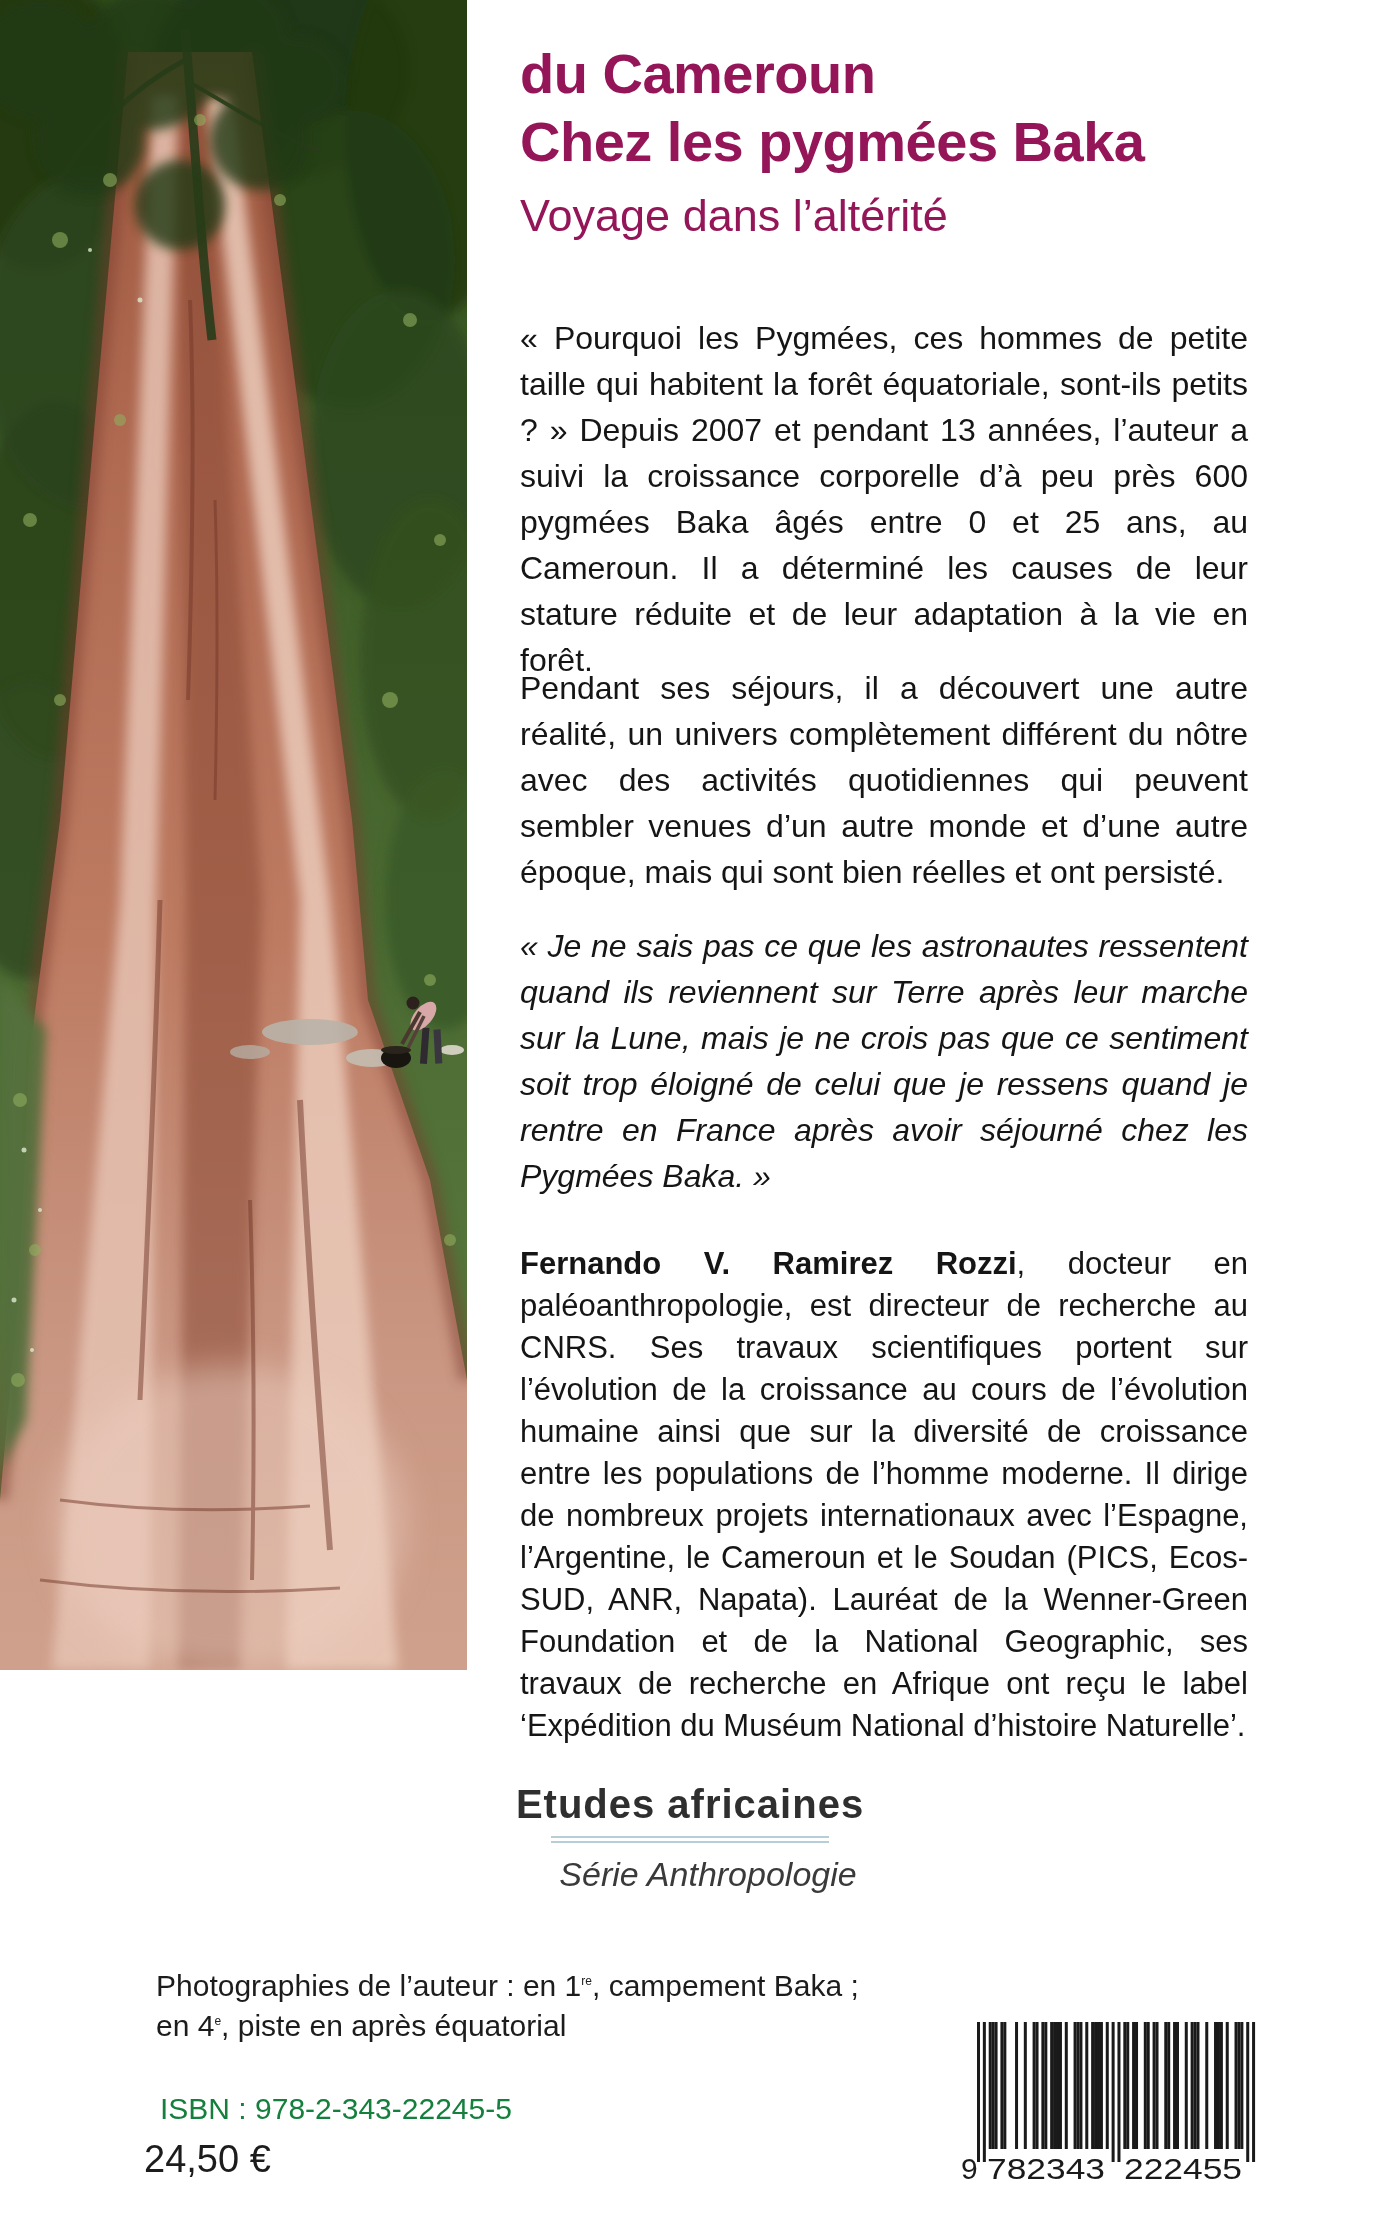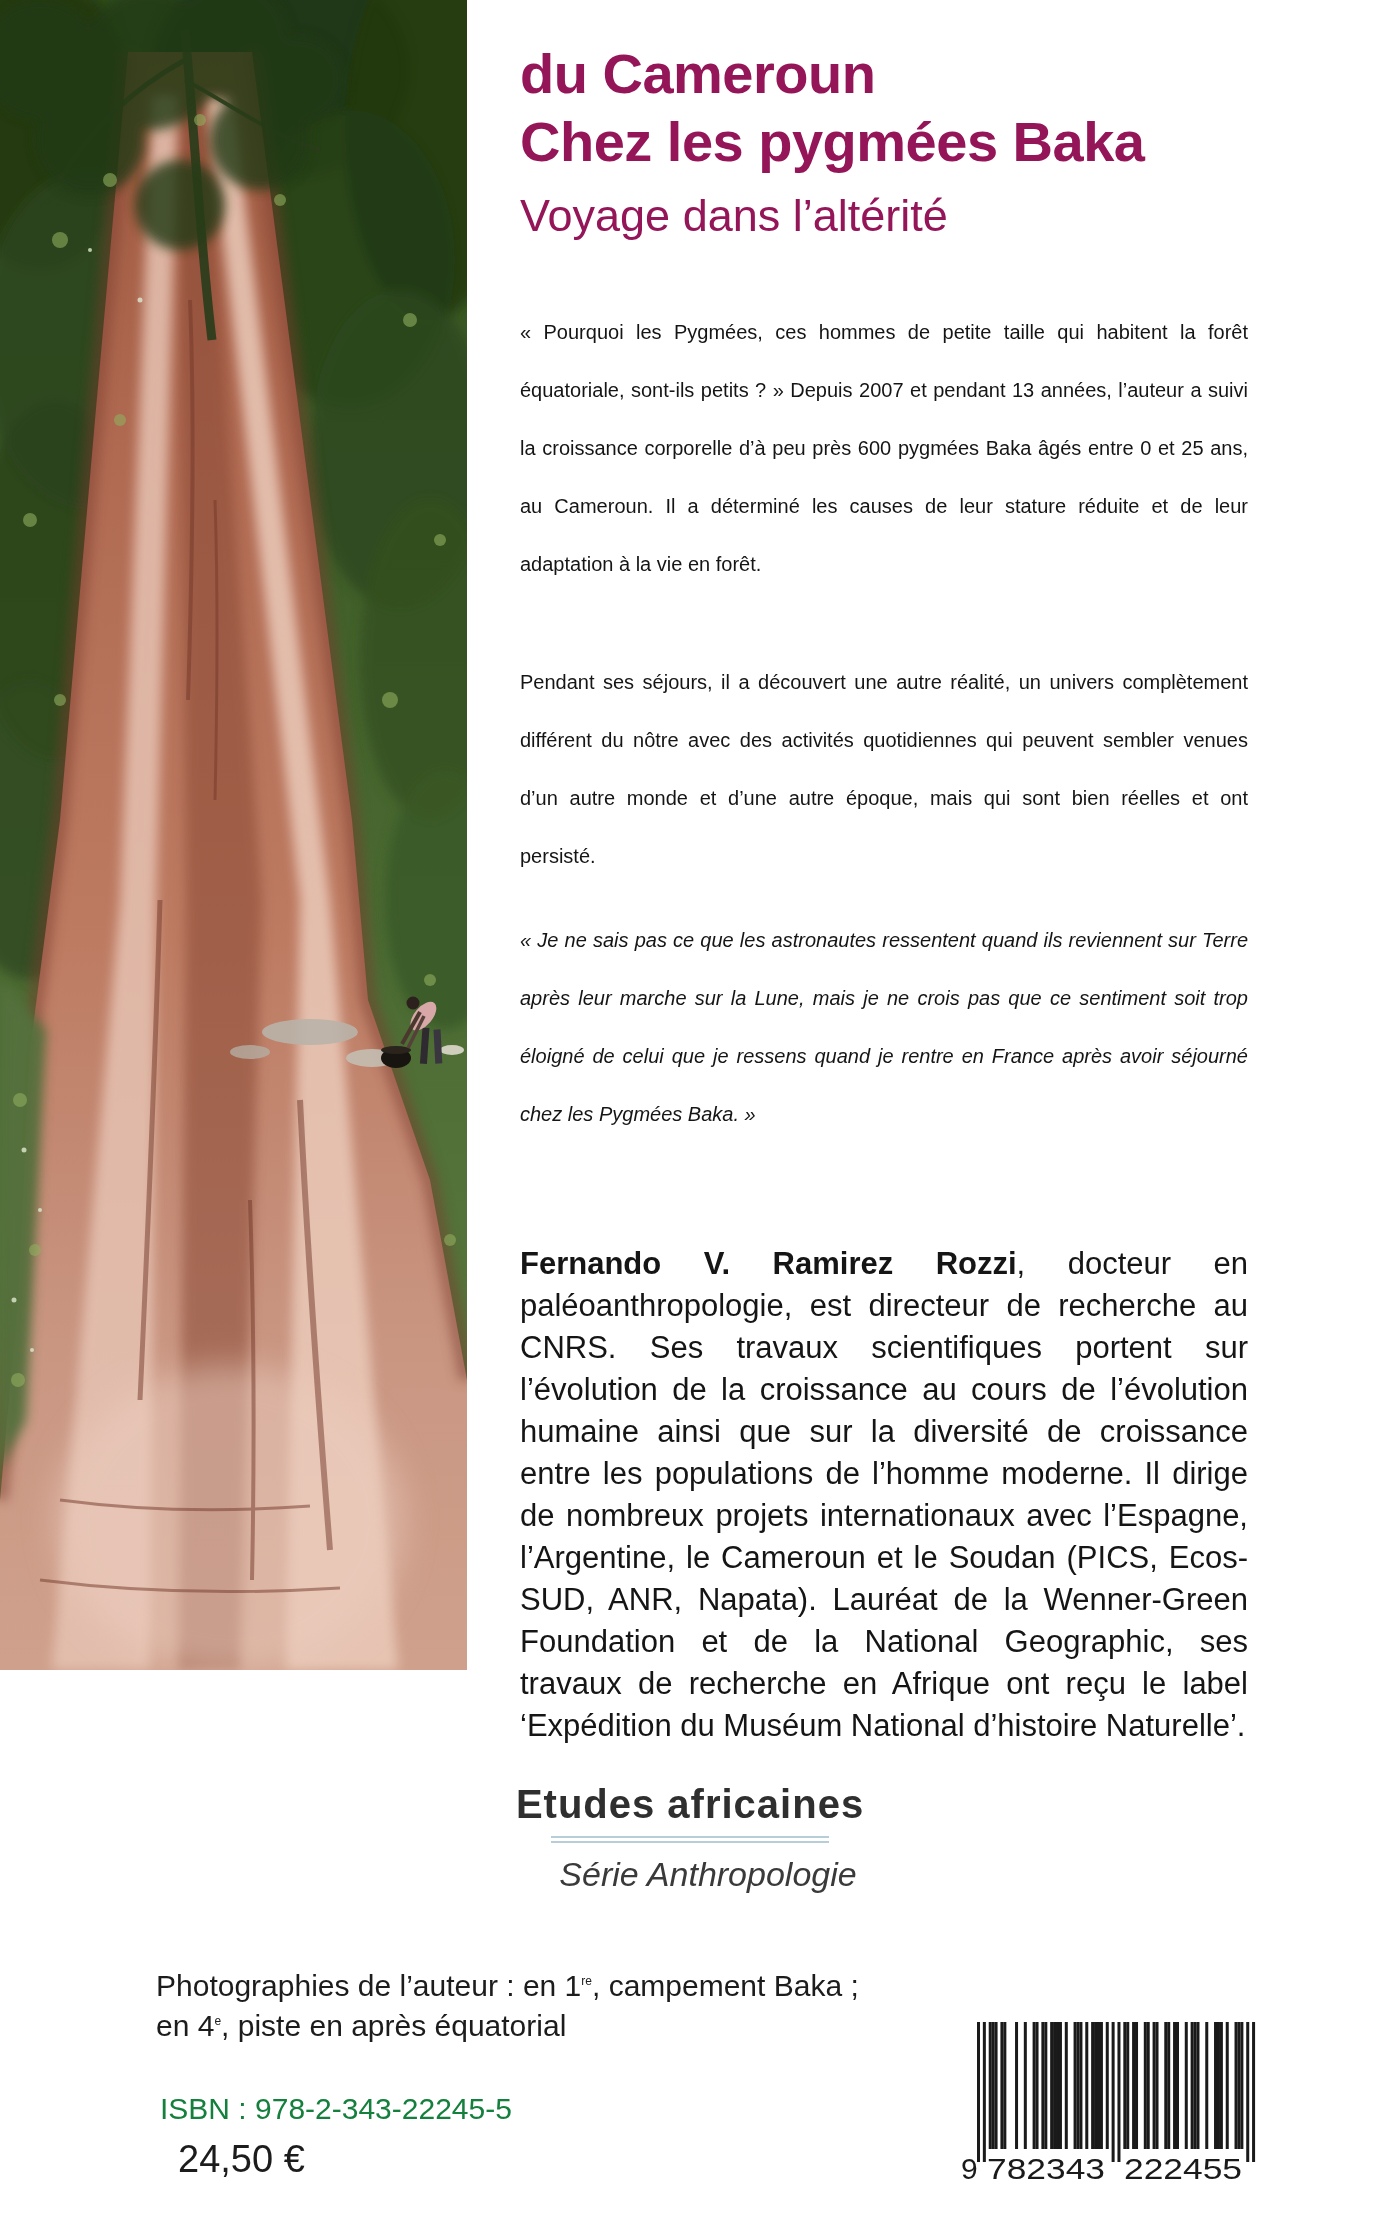--- a/index.html
+++ b/index.html
@@ -11,37 +11,37 @@
   .title{
     position:absolute;left:520px;top:40px;width:760px;
     font-weight:bold;font-size:56px;line-height:68px;color:#941659;letter-spacing:-0.5px;
   }
   .subtitle{
     position:absolute;left:520px;top:190px;width:760px;
     font-size:45px;line-height:52px;color:#941659;font-weight:normal;
   }
   .para{
     position:absolute;left:520px;width:728px;
-    font-size:20px;line-height:58px;text-align:justify;color:#151515;
+    font-size:32px;line-height:46px;text-align:justify;color:#151515;
   }
   .para--p1{top:283px;}
   .para--p2{top:633px;}
   .para--quote{top:891px;font-style:italic;}
   .para--bio{top:1212px;font-size:31px;line-height:42px;}
   .para--bio strong{font-weight:bold;}
   .collection{position:absolute;left:0;top:1782px;width:1380px;text-align:center;}
   .coll-name{font-size:40px;letter-spacing:1px;color:#2f2f2f;font-weight:700;}
   .coll-rule{width:278px;height:3px;margin:9px auto 12px auto;
     border-top:2px solid #b7cdd8;border-bottom:2px solid #b7cdd8;}
   .coll-series{font-size:34px;font-style:italic;color:#3a3a3a;padding-left:36px;}
   .credits{position:absolute;left:156px;top:1966px;width:760px;
     font-size:30px;line-height:40px;color:#1c1c1c;}
   .credits sup{font-size:12px;line-height:0;vertical-align:super;}
   .isbn{position:absolute;left:160px;top:2092px;font-size:30px;color:#15803d;}
-  .price{position:absolute;left:178px;top:2138px;font-size:38px;color:#1c1c1c;}
+  .price{position:absolute;left:144px;top:2138px;font-size:38px;color:#1c1c1c;}
   .barcode{position:absolute;left:959px;top:2022px;width:297px;height:158px;}
 </style>
 </head>
 <body>
 
 <div class="photo">
 <svg viewBox="0 0 467 1670" width="467" height="1670" xmlns="http://www.w3.org/2000/svg">
   <defs>
     <linearGradient id="gBg" x1="0" y1="0" x2="0" y2="1">
       <stop offset="0" stop-color="#33501f"></stop>

